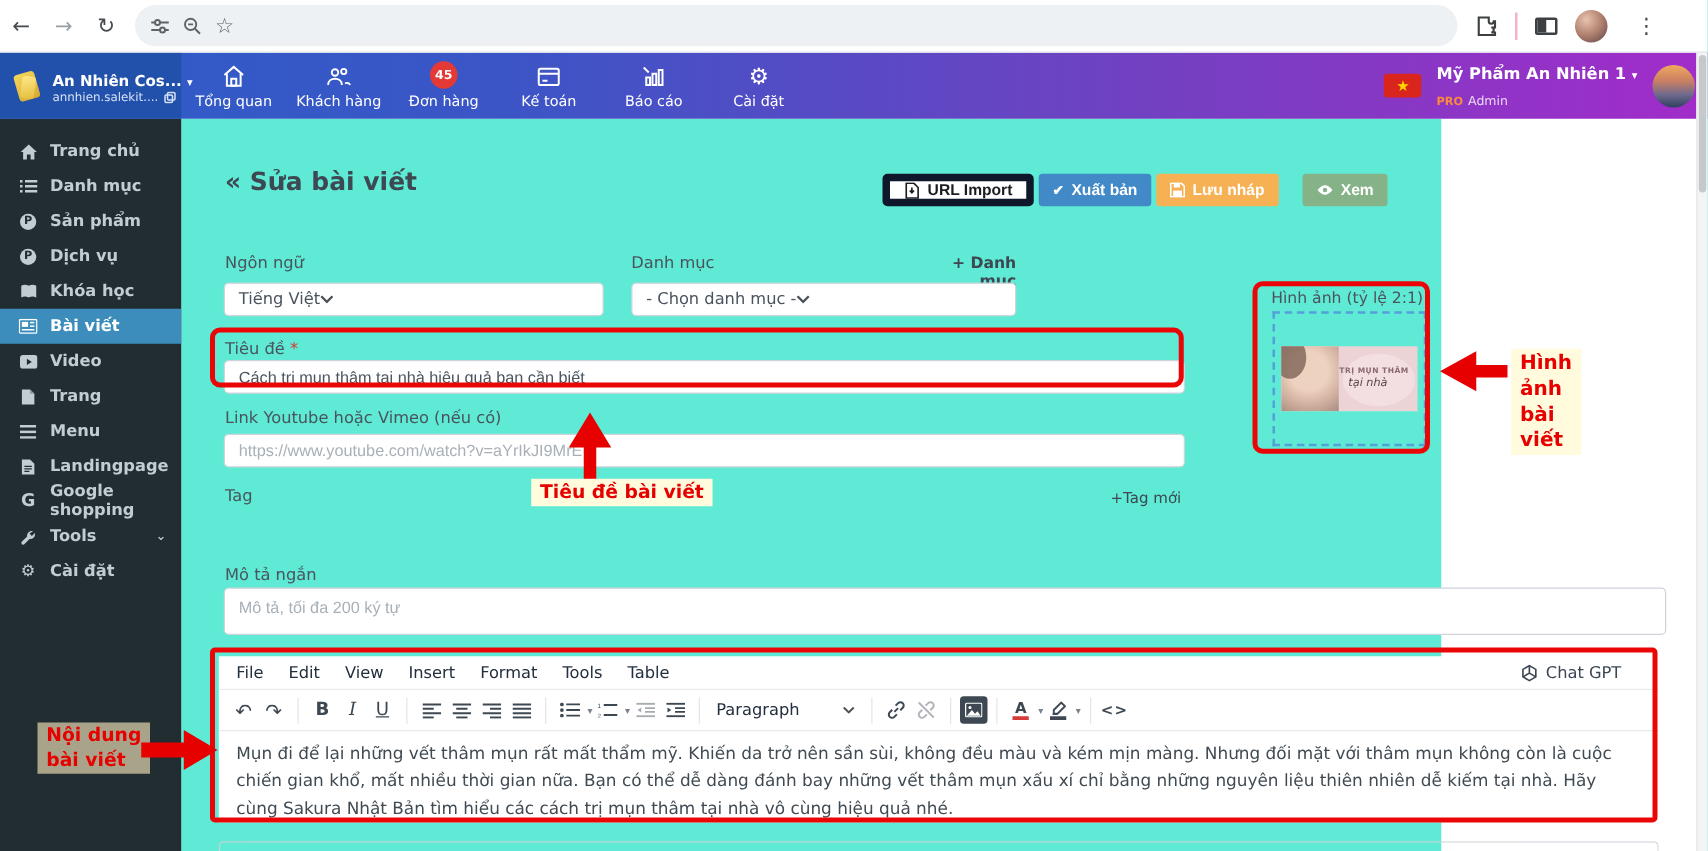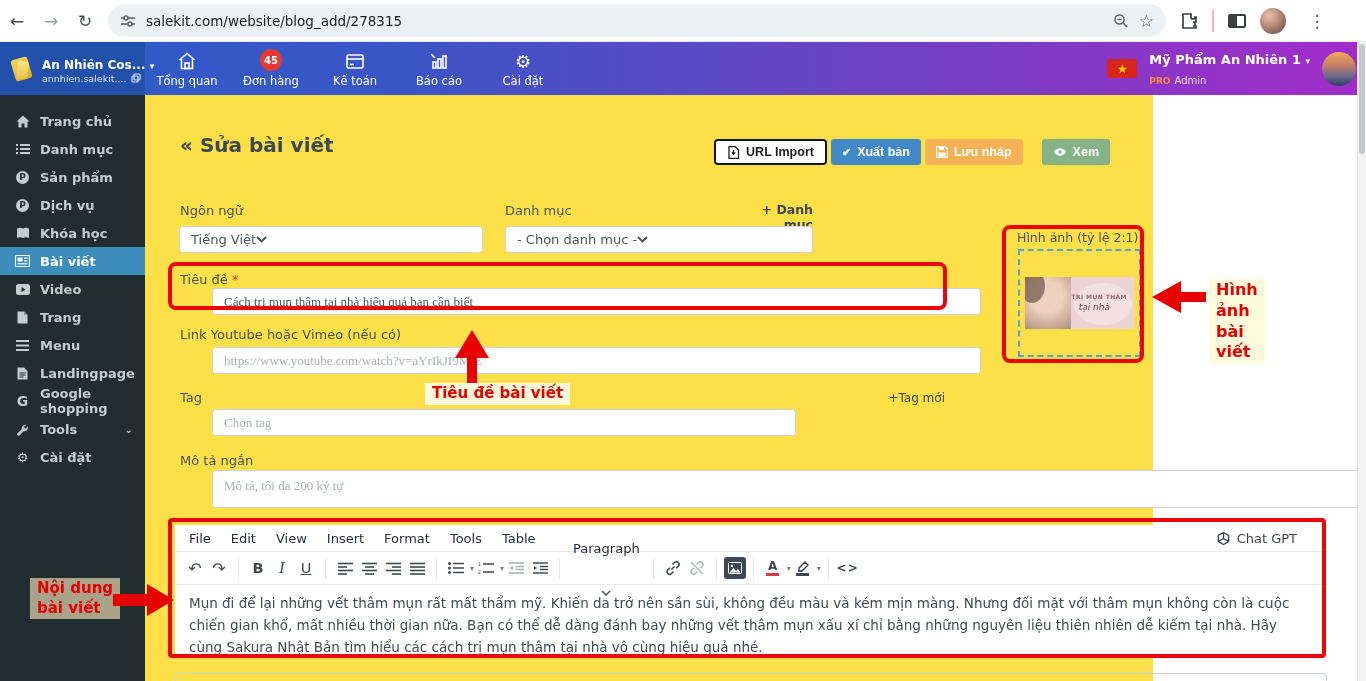--- a/index.html
+++ b/index.html
@@ -43,33 +43,33 @@
 
   
   .sidebar { position:absolute; top:95px; left:0; bottom:0; width:145px; background:#222d32; padding-top:12px; z-index:30; }
   .sitem { height:28px; display:flex; align-items:center; padding-left:14px; gap:9px; color:#c2cdd3; font-size:13px; font-weight:bold; cursor:pointer; position:relative; }
   .sitem.active { background:#3c8dbc; color:#fff; }
   .sicon { width:17px; text-align:center; flex:none; display:flex; justify-content:center; }
   .pcircle { width:13px; height:13px; border-radius:50%; background:#c2cdd3; color:#222d32; font-size:9px; font-weight:bold; display:flex; align-items:center; justify-content:center; }
   .schev { position:absolute; right:12px; font-size:10px; }
 
   
-  .main { position:absolute; left:145px; top:95px; width:1008px; height:586px; background:#fde047; }
+  .main { position:absolute; left:145px; top:95px; width:1008px; height:586px; background:#5eead4; }
   .page-title { position:absolute; left:35px; top:38px; font-size:20px; font-weight:bold; color:#3e4852; }
   .actions { position:absolute; top:44px; right:43px; display:flex; gap:4px; }
   .btn { height:26px; border-radius:3px; font-size:12.5px; font-weight:bold; display:flex; align-items:center; gap:6px; padding:0 11px; color:#fff; cursor:pointer; border:none; }
-  .btn-import { background:#fff; border:2px solid #0f172a; color:#1a1c1f; border-radius:4px;justify-content:flex-end; }
+  .btn-import { background:#fff; border:6px solid #0f172a; color:#1a1c1f; border-radius:4px;justify-content:flex-end; }
   .btn-publish { background:#4189c7; }
   .btn-draft { background:#f7b155; }
   .btn-view { background:#85b287;margin-left:15px; }
 
   .lbl { position:absolute; font-size:13px; color:#4a545e; }
   .ctl { position:absolute; height:27px; border:1px solid #ced4da; border-radius:4px; background:#fff; font-size:13px; color:#4a545e; display:flex; align-items:center; padding:0 11px; }
   .sel { justify-content:flex-start; cursor:pointer; }
-  input.ctl, textarea.ctl { display:block; font-family:Liberation Serif, serif;margin-left:33px; }
+  input.ctl, textarea.ctl { display:block; font-family:Liberation Sans, sans-serif; }
   input.ctl::placeholder, textarea.ctl::placeholder { color:#a8b0b8; }
   textarea.ctl { resize:none; padding-top:6px; line-height:1.4; }
   .plus-link { position:absolute; font-size:12.5px; color:#3e4852; cursor:pointer; font-weight:bold; }
   .req { color:#e03131; }
 
   
   .redbox { position:absolute; border:4px solid #ea0606; border-radius:8px; pointer-events:none; z-index:20; }
   .ann-label { position:absolute; background:#fffbdc; color:#e60000; font-weight:bold; z-index:21; padding:1px 7px; line-height:1.3; }
   .arr { position:absolute; z-index:21; }
   .shaft { background:#e60000; position:absolute; }
@@ -79,21 +79,21 @@
   .menubar { height:27px; display:flex; align-items:center; padding:0 4px; border-bottom:1px solid #e8ebee; }
   .mitem { font-size:13px; color:#222f3e; padding:3px 10px; cursor:pointer; }
   .chatgpt { margin-left:auto; display:flex; align-items:center; gap:6px; font-size:13px; color:#3c4756; padding-right:26px; cursor:pointer; }
   .toolbar { height:33px; display:flex; align-items:center; padding:0 8px; border-bottom:1px solid #e8ebee; color:#3e4852; }
   .tbtn { min-width:24px; height:24px; display:flex; align-items:center; justify-content:center; cursor:pointer; border-radius:3px; font-size:14px; }
   .tsep { width:1px; height:21px; background:#e3e6e9; margin:0 7px; flex:none; }
   .chev { font-size:8px; color:#7a828c; margin-left:2px; }
   .bold-g { font-weight:bold; font-size:14.5px; }
   .ital-g { font-style:italic; font-family:"DejaVu Serif",serif; font-size:14.5px; }
   .und-g { text-decoration:underline; font-size:14.5px; }
-  .para-dd { display:flex; align-items:center; gap:34px; font-size:13px; color:#222f3e; padding:3px 6px; cursor:pointer;flex-direction:column; }
+  .para-dd { display:flex; align-items:center; gap:34px; font-size:13px; color:#222f3e; padding:3px 6px; cursor:pointer; }
   .img-tile { width:22px; height:22px; background:#3e4852; border-radius:3px; display:flex; align-items:center; justify-content:center; }
   .fc-btn { display:flex; flex-direction:column; align-items:center; line-height:1; cursor:pointer; }
   .fc-btn .bar { width:13px; height:3px; margin-top:1px; }
   .ed-content { padding:8px 14px; font-size:13.5px; line-height:1.62; color:#404a52; }
 
   .next-field { position:absolute; left:30px; top:578px; width:1152px; height:10px; border:1px solid #ced4da; border-bottom:none; border-radius:4px 4px 0 0; }
 
   
   .img-panel { position:absolute; left:863px; top:132px; width:142px; height:142px; z-index:5; }
   .img-panel .plabel { font-size:12.5px; color:#4a545e; margin:3px 0 3px 9px; }
@@ -122,21 +122,20 @@
     <span class="pill-ico">
       <svg width="16" height="16" viewBox="0 0 16 16">
           <g stroke="#5f6368" stroke-width="1.6" fill="none">
             <line x1="1" y1="5" x2="15" y2="5"></line>
             <line x1="1" y1="11" x2="15" y2="11"></line>
             <circle cx="6" cy="5" r="2" fill="#eef1f4"></circle>
             <circle cx="10" cy="11" r="2" fill="#eef1f4"></circle>
           </g>
         </svg>
     </span>
-    <span class="url-text">salekit.com/website/blog_add/278315</span>
     <span class="pill-ico">
       <svg width="16" height="16" viewBox="0 0 16 16">
           <g stroke="#5f6368" stroke-width="1.5" fill="none">
             <circle cx="6.5" cy="6.5" r="4.5"></circle>
             <line x1="10" y1="10" x2="14" y2="14"></line>
             <line x1="4.5" y1="6.5" x2="8.5" y2="6.5"></line>
           </g>
         </svg>
     </span>
     <span class="pill-ico" style="font-size:17px">☆</span>
@@ -181,20 +180,33 @@
               <path d="M3.5 9 L11 2.5 18.5 9"></path>
               <path d="M5.5 8 V17.5 H16.5 V8"></path>
               <rect x="9" y="12" width="4" height="5.5"></rect>
             </g>
           </svg>
       </span>
       <span class="nlabel">Tổng quan</span>
     </div>
     <div class="nitem">
       <span class="nicon">
+        <svg width="24" height="20" viewBox="0 0 24 20">
+            <g fill="none" stroke="#fff" stroke-width="1.5">
+              <circle cx="9" cy="7" r="2.6"></circle>
+              <circle cx="16" cy="6.2" r="2.1"></circle>
+              <path d="M3.5 17c0-3.3 2.6-5 5.5-5s5.5 1.7 5.5 5"></path>
+              <path d="M17 15.7c2-.8 3.6-.2 4 1.3"></path>
+            </g>
+          </svg>
+      </span>
+      <span class="nlabel">Khách hàng</span>
+    </div>
+    <div class="nitem">
+      <span class="nicon">
           <span class="badge45">45</span>
         </span>
       <span class="nlabel">Đơn hàng</span>
     </div>
     <div class="nitem">
       <span class="nicon">
         <svg width="22" height="20" viewBox="0 0 22 20">
             <g fill="none" stroke="#fff" stroke-width="1.6">
               <rect x="3" y="4" width="16" height="13" rx="1.5"></rect>
               <line x1="3" y1="8" x2="19" y2="8"></line>
@@ -408,21 +420,20 @@
 
   <span class="lbl" style="left:35px; top:232px">Link Youtube hoặc Vimeo (nếu có)</span>
   <input class="ctl" style="left: 34px; top: 252px; width: 769px;" placeholder="https://www.youtube.com/watch?v=aYrIkJI9MrE">
 
   <div class="arr" style="left:310px; top:235px; width:0; height:0; border-left:17px solid transparent; border-right:17px solid transparent; border-bottom:28px solid #e60000"></div>
   <div class="shaft" style="left:322px; top:262px; width:10px; height:27px; z-index:21"></div>
   <div class="ann-label" style="left:280px; top:288px; font-size:15px">Tiêu đề bài viết</div>
 
   <span class="lbl" style="left:35px; top:295px">Tag</span>
   <span class="plus-link" style="left:700px; top:296px; width:100px; text-align:right; font-weight:normal; font-size:12px">+Tag mới</span>
-  <input class="ctl" style="left: 34px; top: 314px; width: 584px;" placeholder="Chọn tag">
 
   <span class="lbl" style="left:35px; top:358px">Mô tả ngắn</span>
   <textarea class="ctl" style="left: 34px; top: 375px; width: 1154px; height: 38px;" placeholder="Mô tả, tối đa 200 ký tự"></textarea>
 
   <div class="redbox" style="left:23px; top:423px; width:1158px; height:140px; border-radius:4px"></div>
   <div class="editor">
     <div class="menubar">
       <span class="mitem">File</span>
       <span class="mitem">Edit</span>
       <span class="mitem">View</span>

